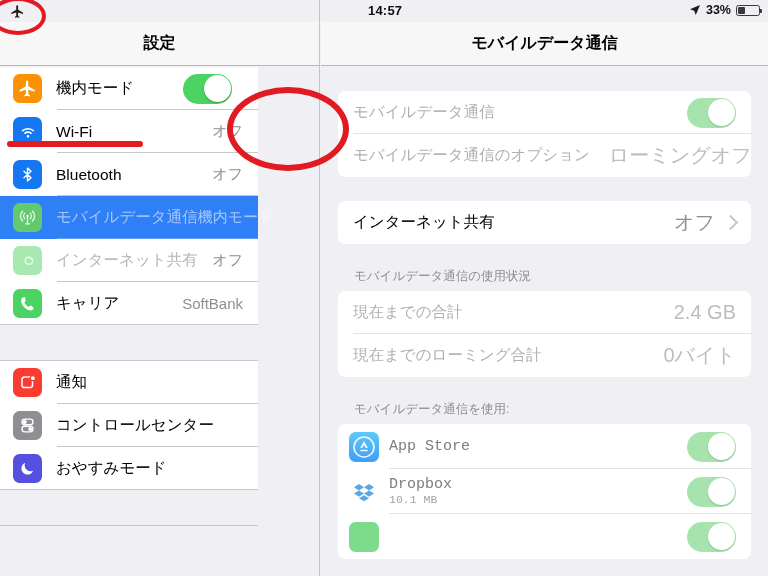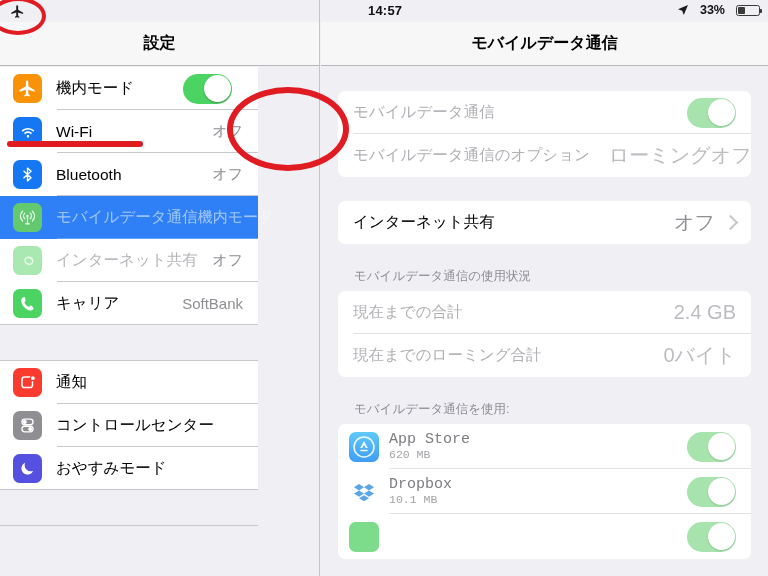--- a/index.html
+++ b/index.html
@@ -43,21 +43,21 @@
     font-size: 13px;
     font-weight: bold;
     letter-spacing: .2px;
     color: #111;
   }
   .sb-right {
     position: absolute;
     right: 8px; top: 3px;
     display: flex;
     align-items: center;
-    gap: 11px;
+    gap: 5px;
     font-size: 12.5px;
     font-weight: bold;
     color: #111;
   }
   .battery {
     position: relative;
     width: 24px; height: 11px;
     border: 1.2px solid #3a3a3a;
     border-radius: 2.5px;
     box-sizing: border-box;
@@ -508,21 +508,20 @@
         <div class="approw">
           <span class="appicon" style="background:linear-gradient(180deg,#5fc9f8,#3f9df5);">
             <svg width="26" height="26" viewBox="0 0 24 24">
                 <circle cx="12" cy="12" r="9.2" fill="none" stroke="#eaf7ff" stroke-width="1.5"></circle>
                 <path d="M12 6.4l3.6 6.6h-2.1L12 10.2l-1.5 2.8H8.4z" fill="#eaf7ff"></path>
                 <path d="M9.2 15.2h5.6" stroke="#eaf7ff" stroke-width="1.4" stroke-linecap="round"></path>
               </svg>
           </span>
           <span class="apptext">
             <span class="appname" style="display:block;">App Store</span>
-            <span class="appsize" style="display:block;">620 MB</span>
           </span>
           <span class="toggle on faded small">
             <span class="knob"></span>
           </span>
           <span class="gsep"></span>
         </div>
 
         <div class="approw">
           <span class="appicon" style="background:#fff;">
             <svg width="24" height="24" viewBox="0 0 24 24" fill="#5aa7e8">

